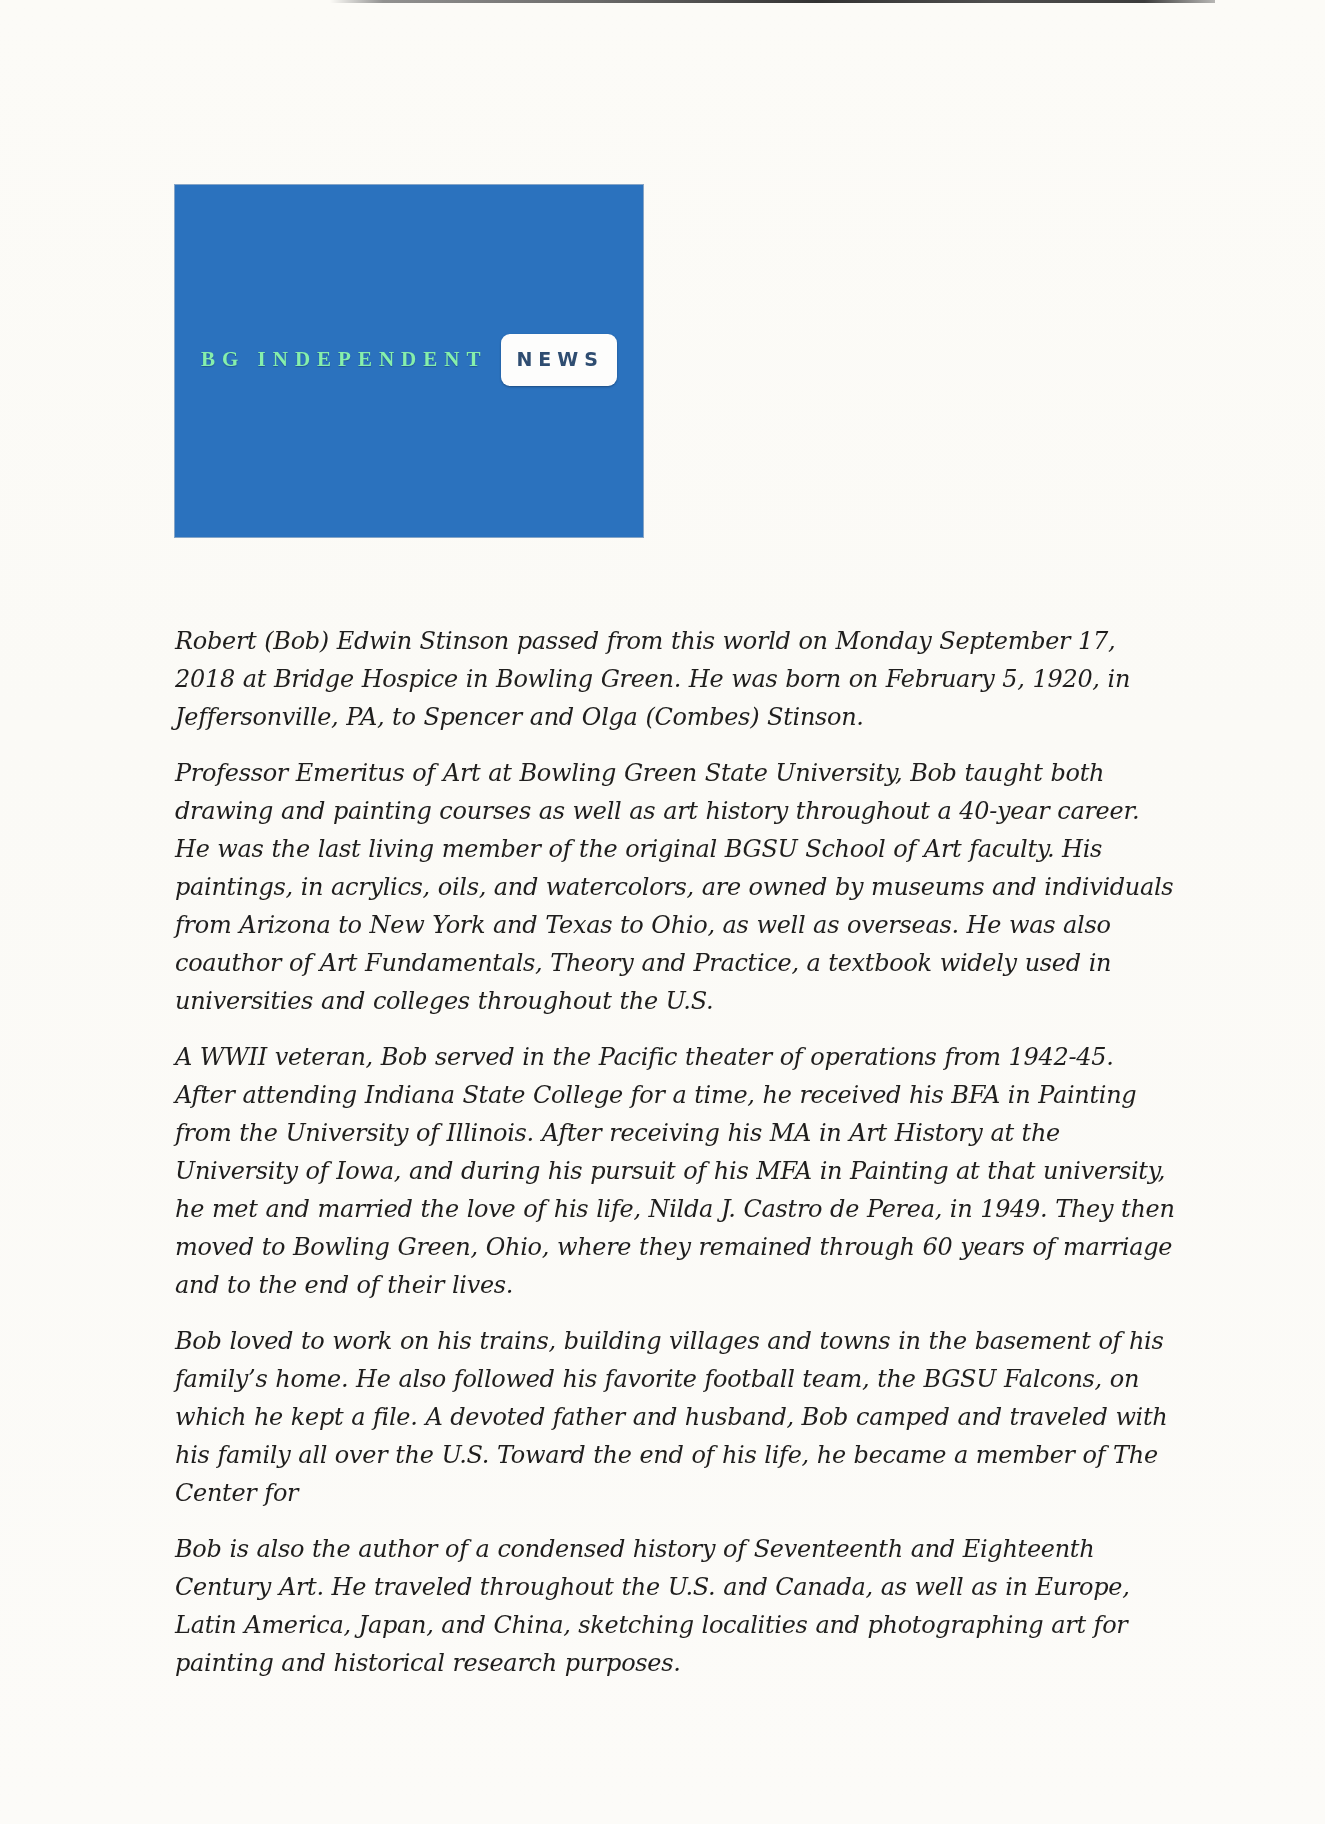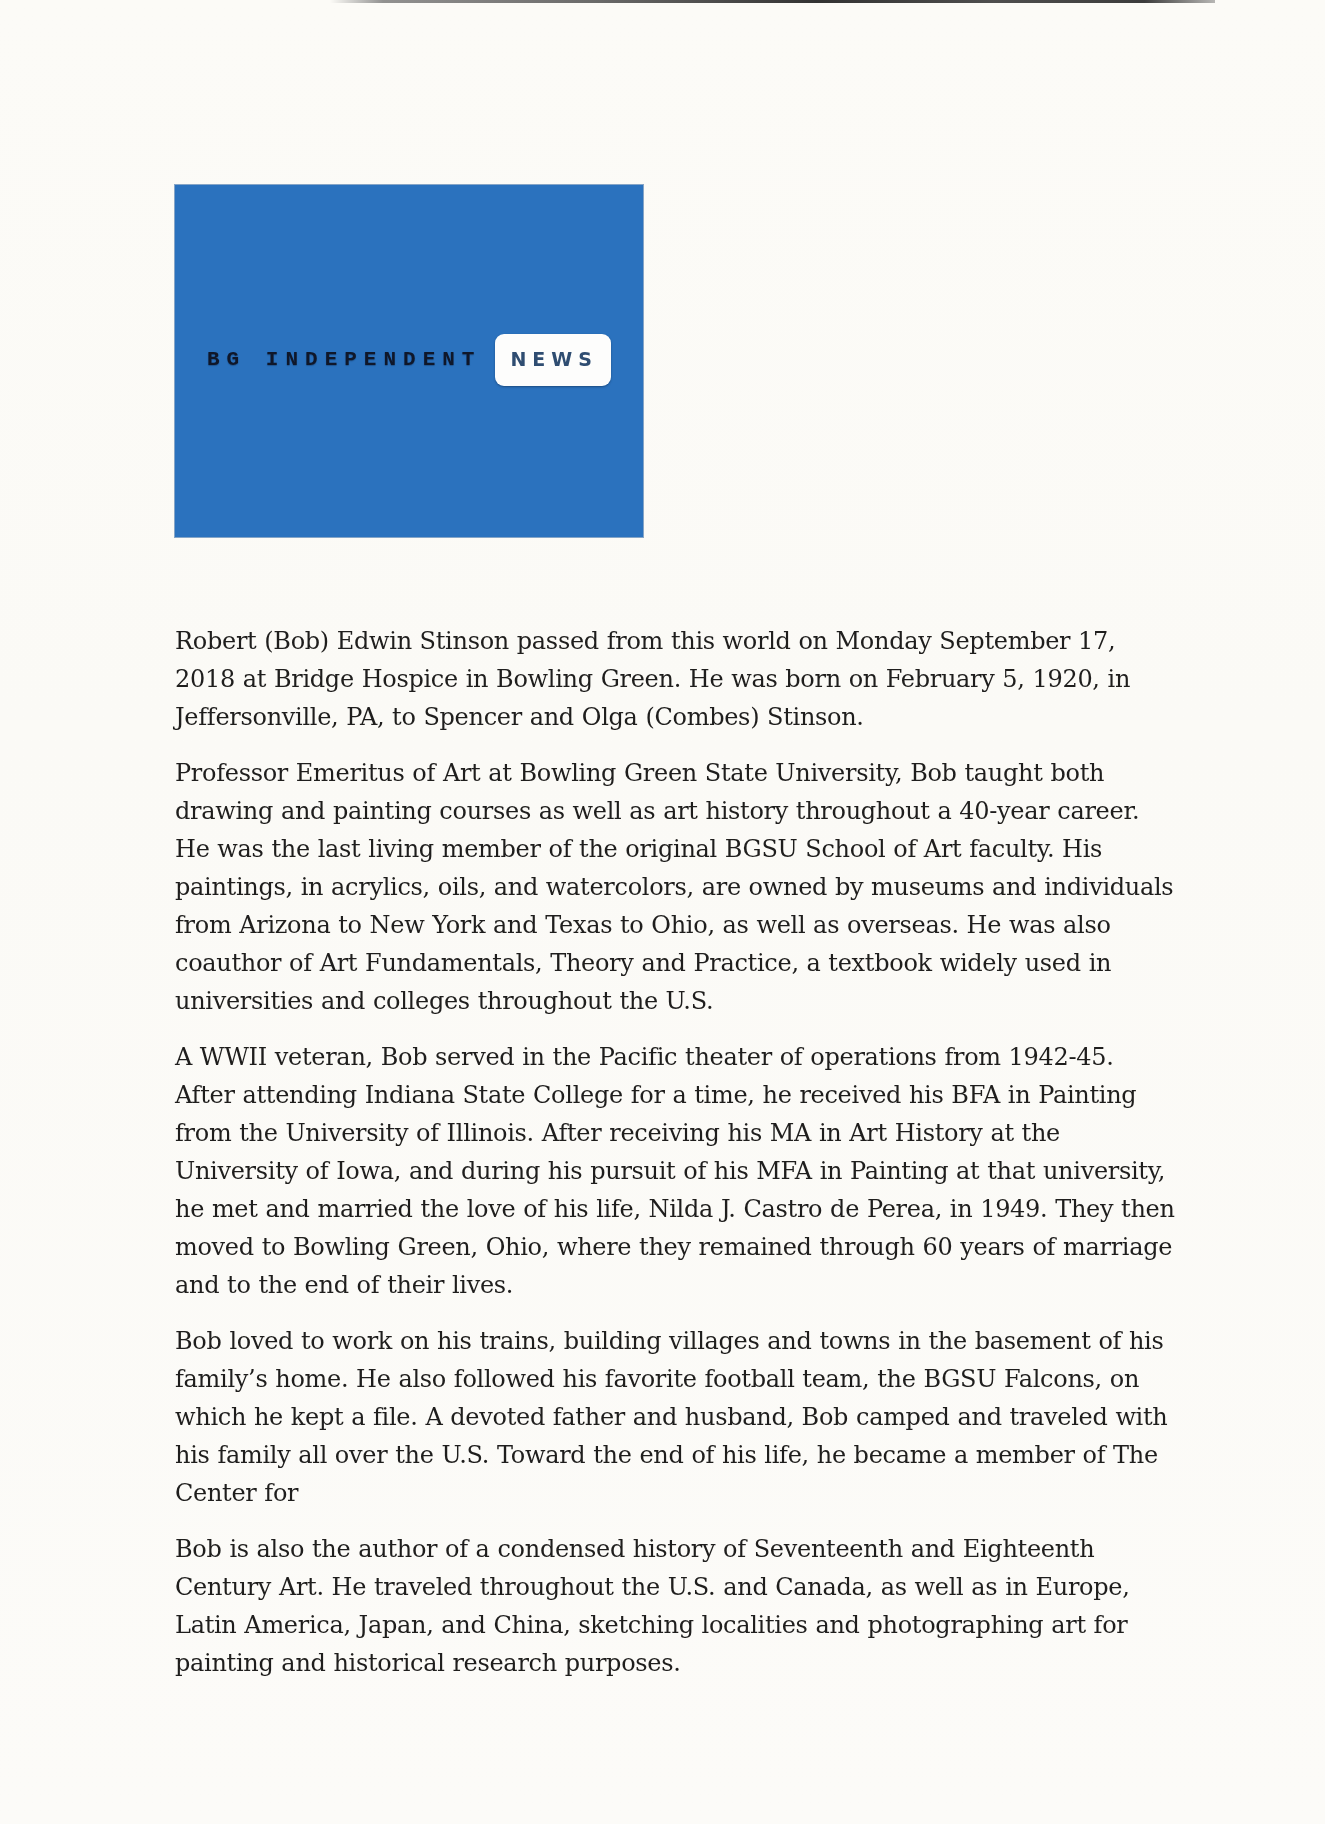--- a/index.html
+++ b/index.html
@@ -49,25 +49,25 @@
     align-items: center;
     justify-content: center;
   }
   .logo-row {
     display: flex;
     align-items: center;
     gap: 14px;
     transform: translateY(-2px);
   }
   .logo-brand {
-    font-family: Liberation Mono, monospace;
+    font-family: Liberation Serif, serif;
     font-weight: bold;
     font-size: 21px;
     letter-spacing: 7px;
-    color: #0f172a;
+    color: #86efac;
     text-shadow: 0 1px 1px rgba(20,50,90,0.45);
     white-space: nowrap;
   }
   .bubble-wrap {
     position: relative;
   }
   .bubble {
     background: #fdfdfc;
     border-radius: 9px;
     padding: 17px 13px 16px 15px;
@@ -99,20 +99,21 @@
     top: 622px;
     width: 1002px;
     color: #1f1e1d;
   }
   .article p {
     margin: 0 0 18px 0;
     font-size: 24px;
     line-height: 38px;
     letter-spacing: -0.3px;
     word-spacing: 0.5px;
+    font-style: italic;
   }
 </style>
 </head>
 <body>
 
 <div class="page">
 
   <div class="scan-line"></div>
 
   <div class="logo">

